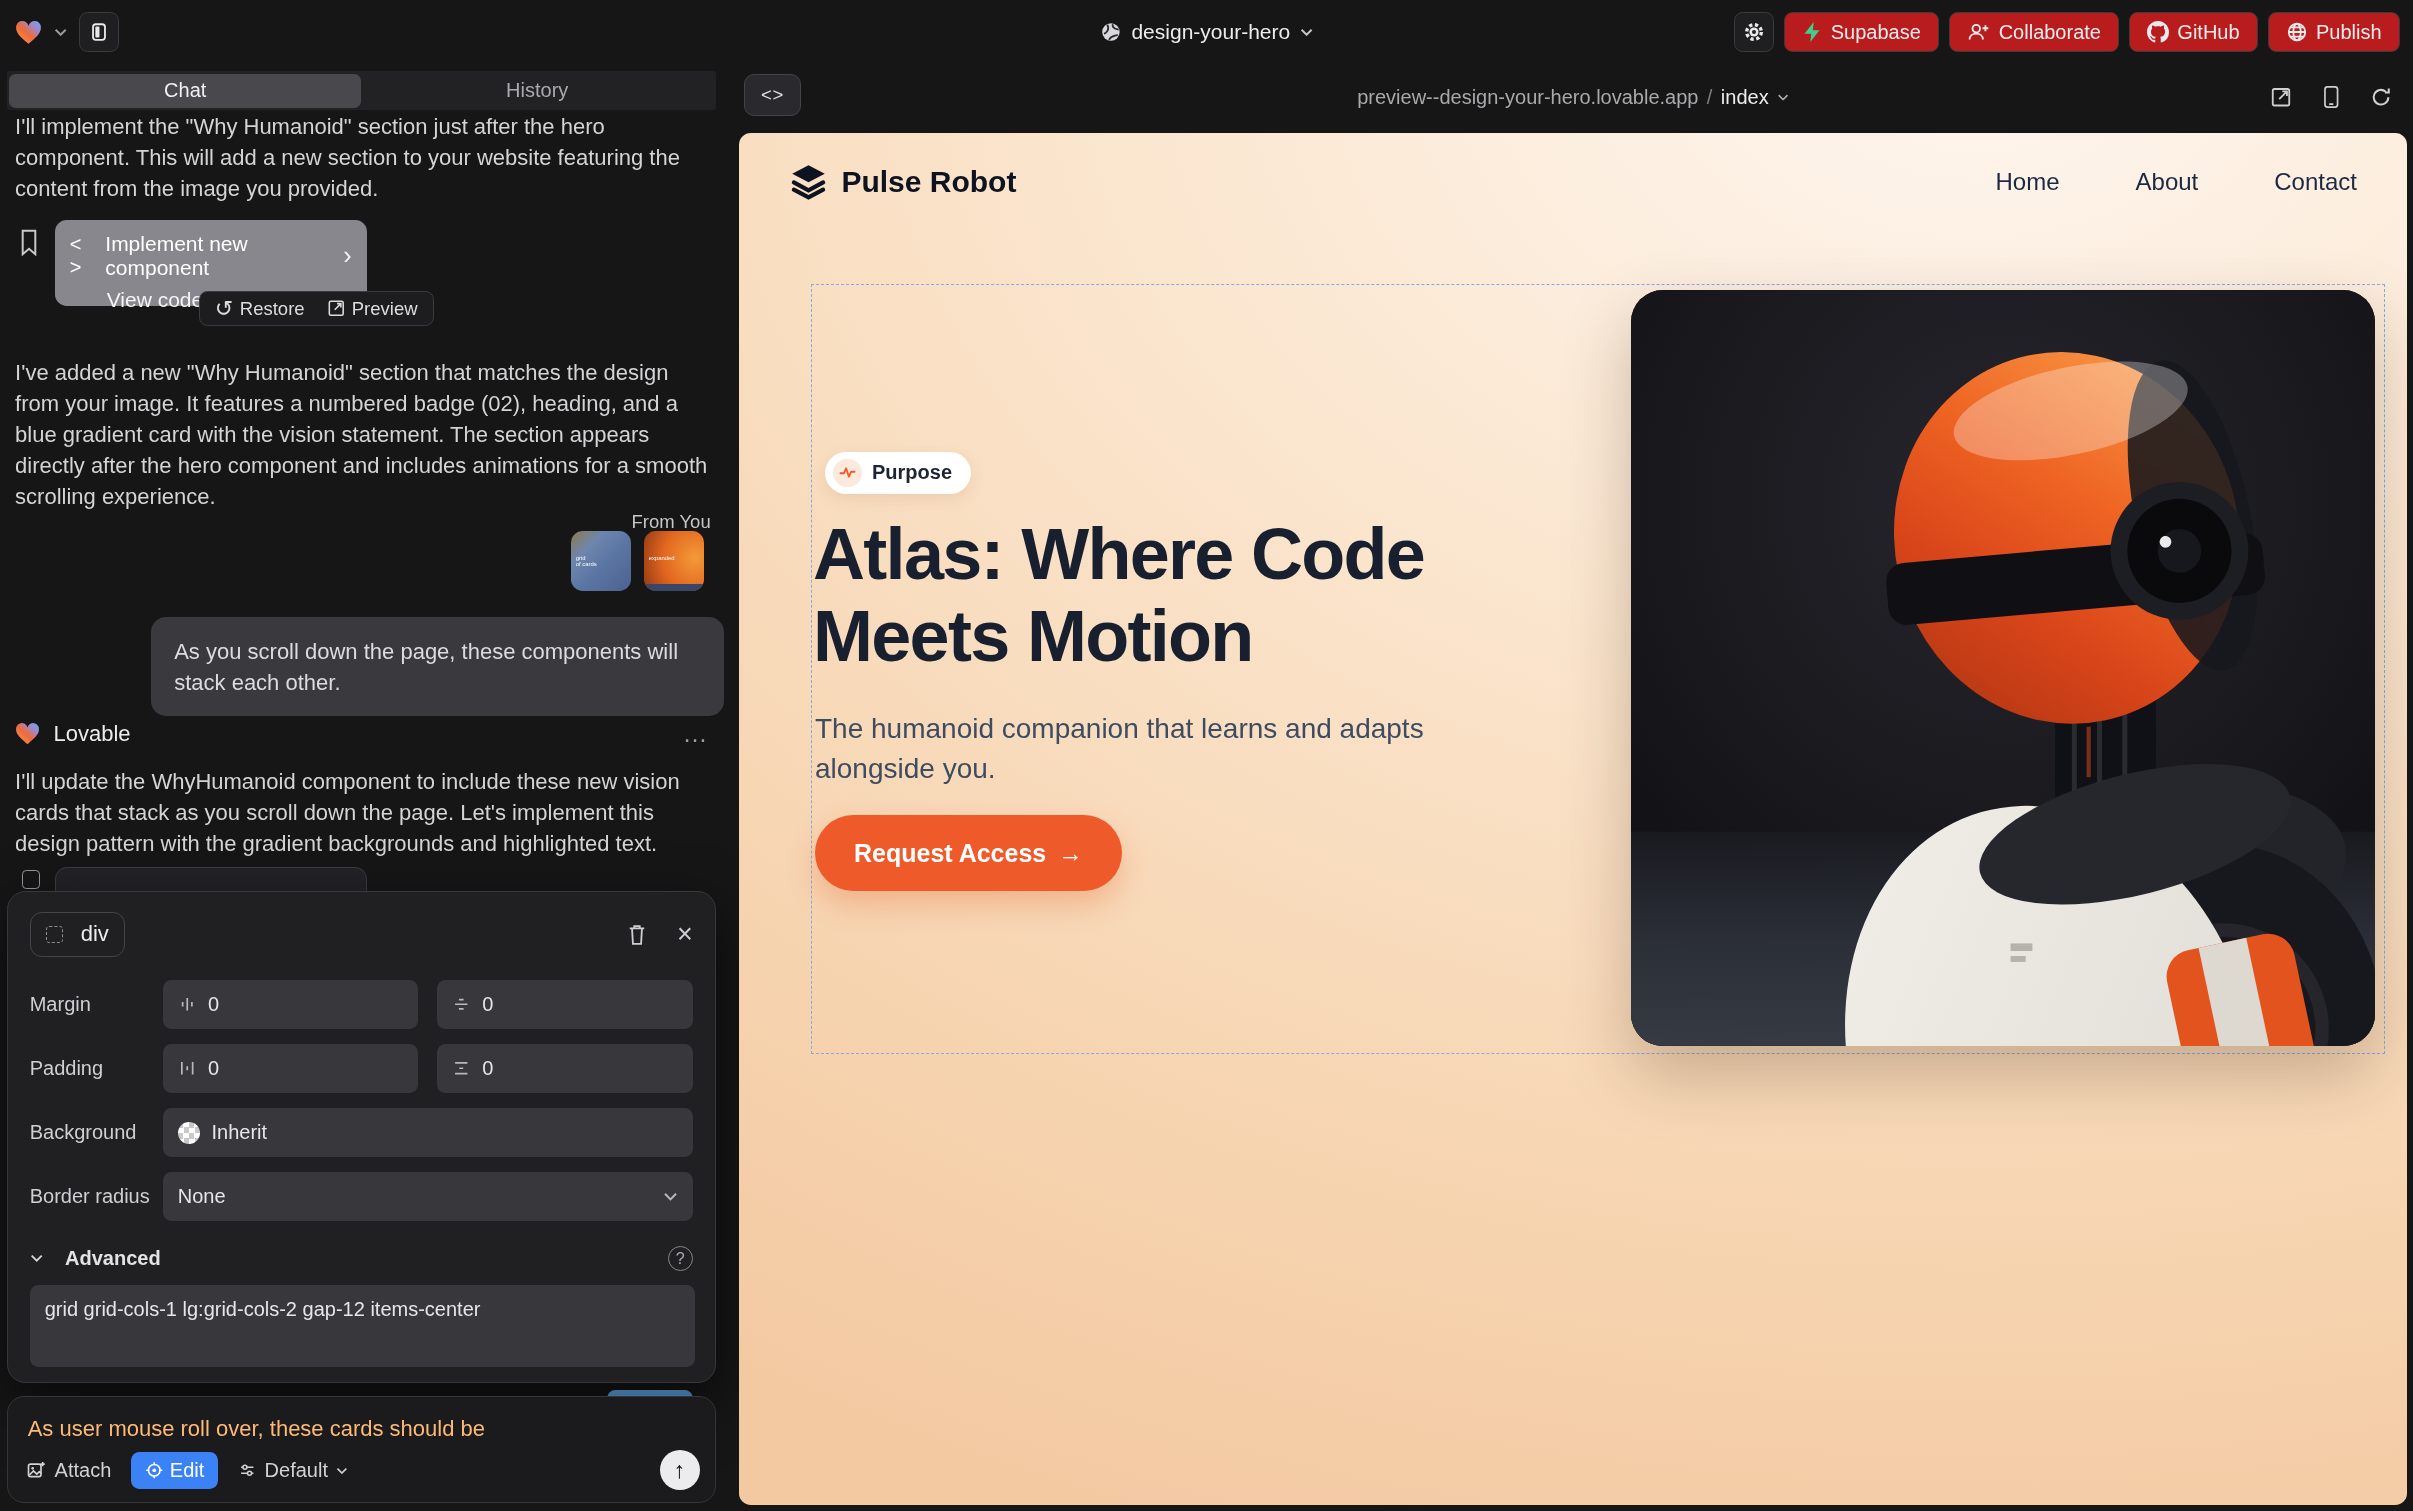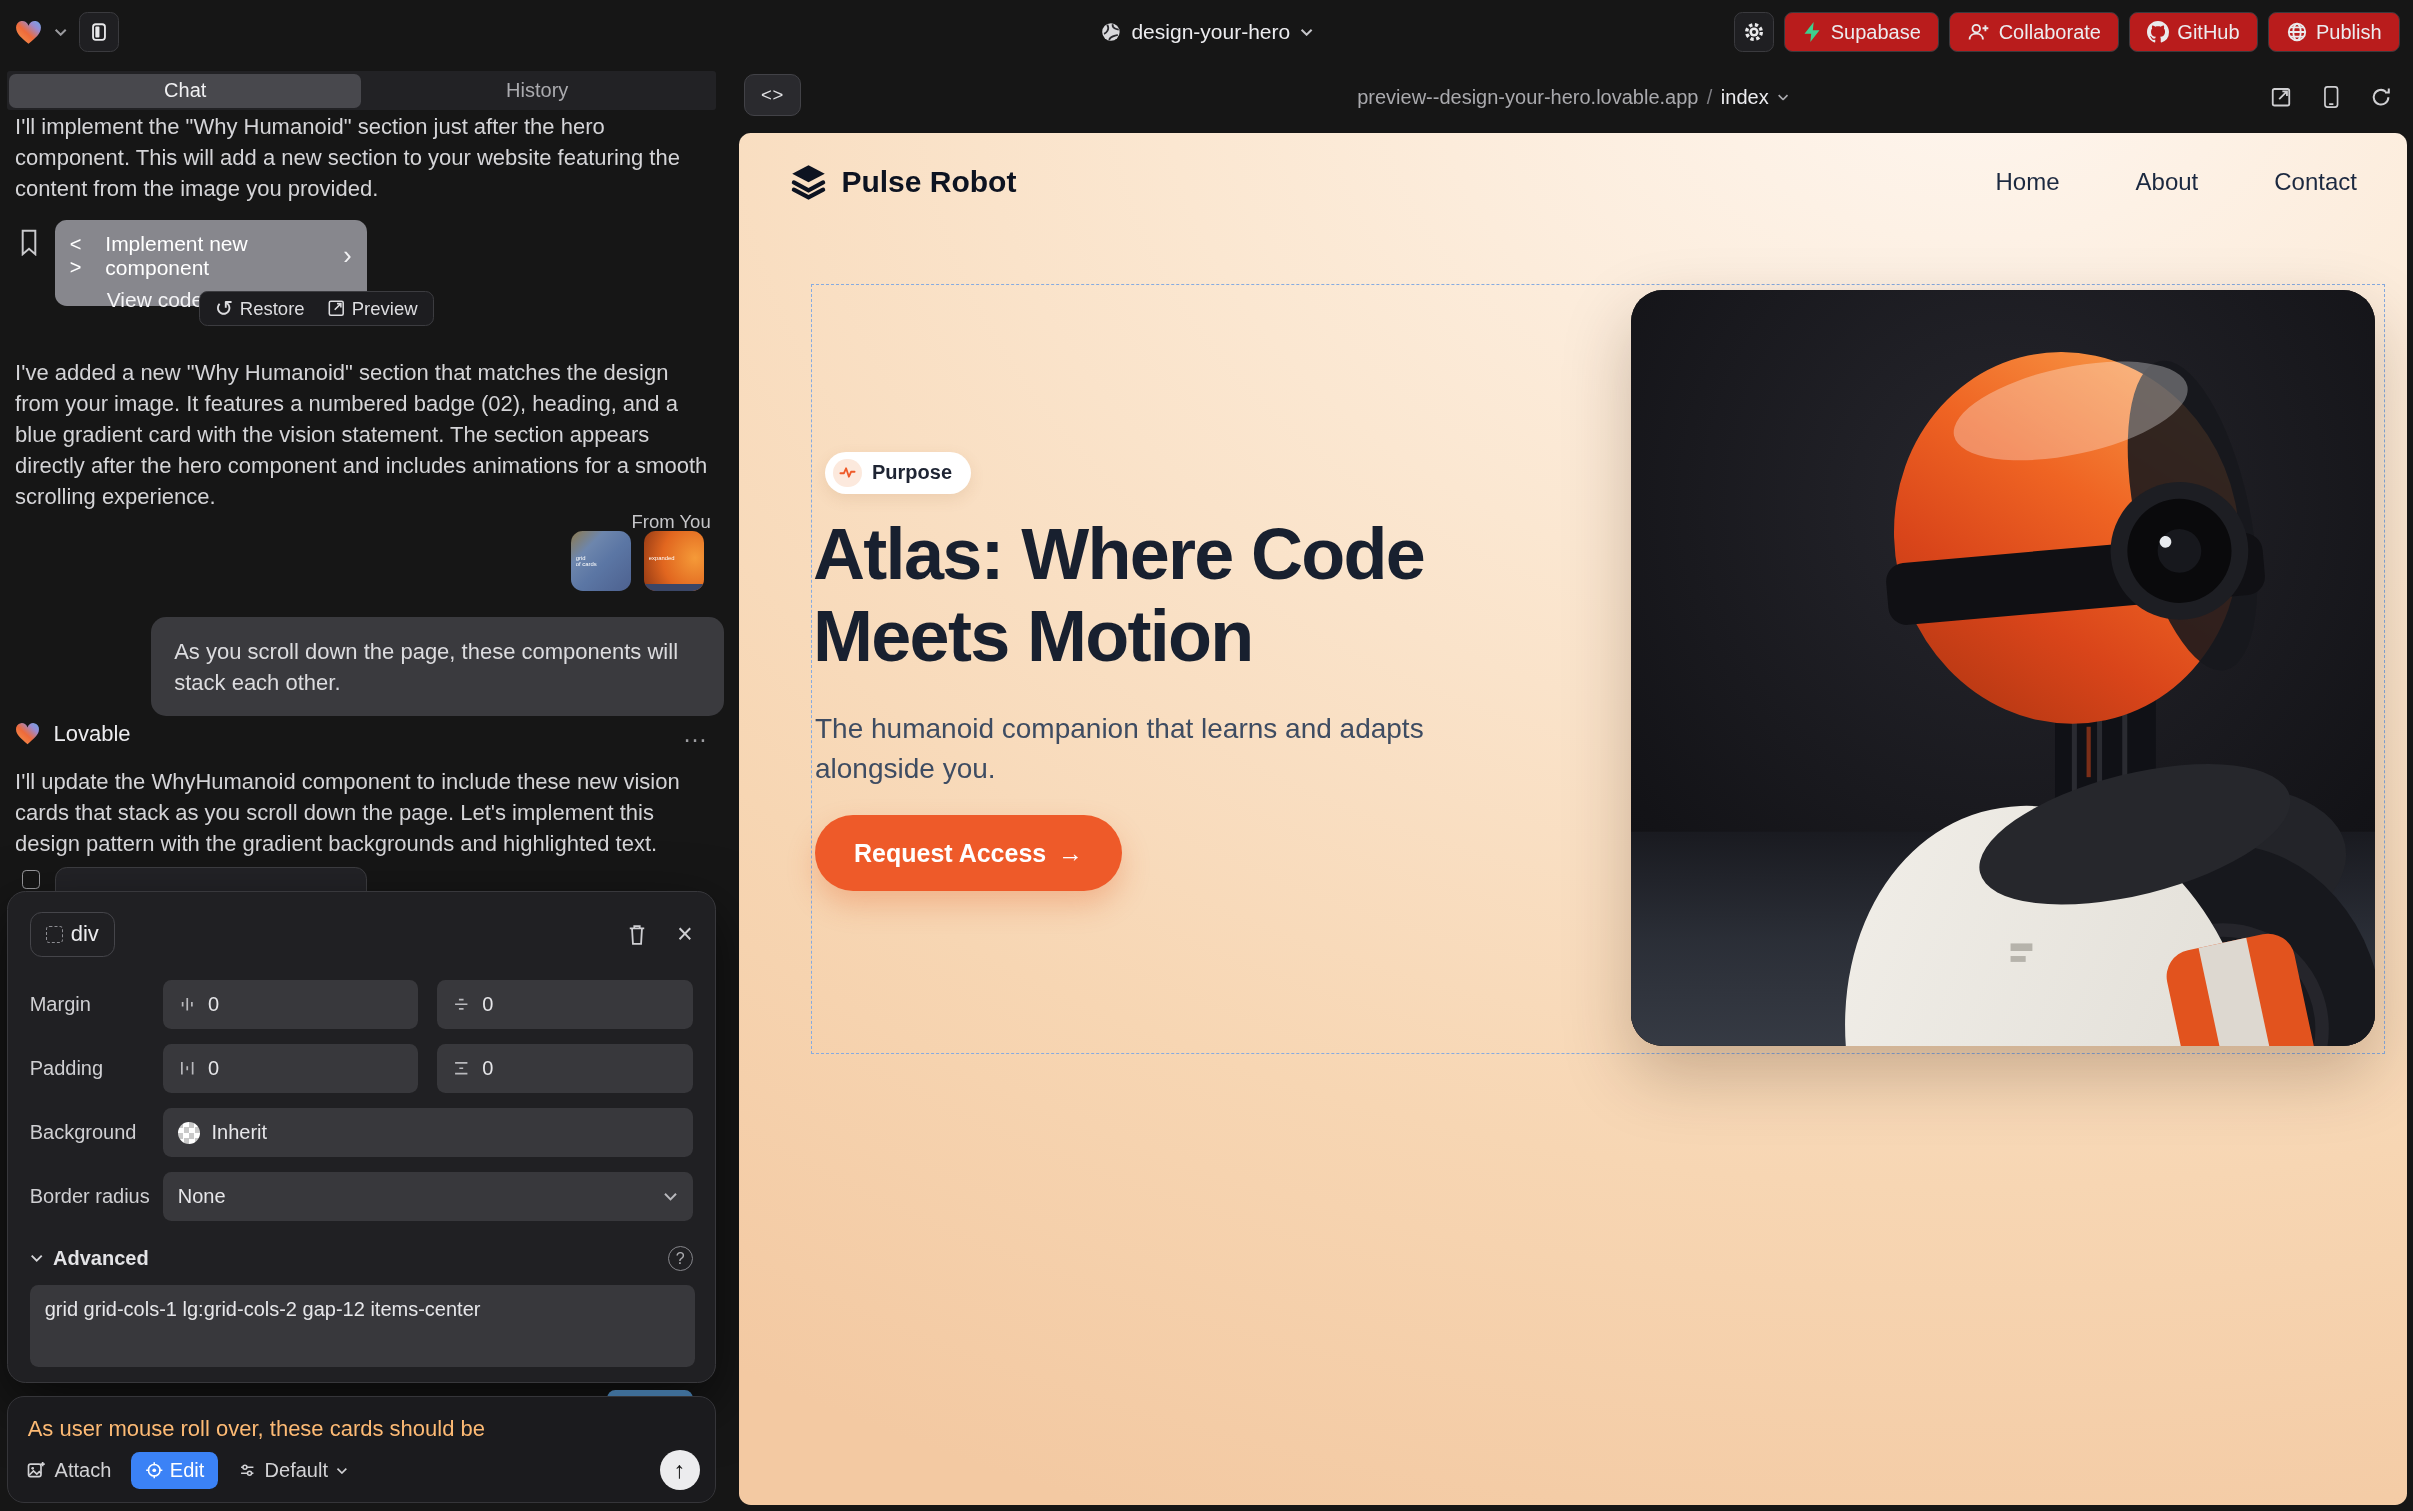--- a/index.html
+++ b/index.html
@@ -39,32 +39,32 @@
   .user-bubble { position:absolute; left:144px; top:546px; width:573px; background:#3a3a3e; border-radius:15px; padding:18.5px 23.5px; font-size:22px; line-height:31px; color:#dcdcdf; }
   .lovable-row { position:absolute; left:8.4px; top:648px; width:694px; display:flex; align-items:center; gap:13.4px; }
   .lovable-name { font-size:22px; color:#ececef; font-weight:500; }
   .dots { margin-left:auto; color:#9c9ca0; font-size:25px; letter-spacing:1.7px; cursor:pointer; }
   .sliver-card { position:absolute; left:48px; top:796px; width:312px; height:50px; background:#232327; border:0.8px solid #3e3e42; border-radius:11.8px; }
   .sliver-icon { position:absolute; left:15px; top:799px; width:18.5px; height:18.5px; border:1.7px solid #9a9a9e; border-radius:4.2px; }
 
   
   .inspector { position:absolute; left:0; top:820px; width:709px; height:492px; background:#202023; border:0.8px solid #38383c; border-radius:18.5px; box-shadow:0 20px 59px rgba(0,0,0,.6); }
   .insp-header { display:flex; align-items:center; padding:20px 22px 8.4px 22px; }
-  .div-chip { display:flex; align-items:center; gap:8px; border:0.8px solid #45454a; border-radius:11.8px; padding:8.4px 15px; font-size:22px; color:#ececef; cursor:pointer; }
+  .div-chip { display:flex; align-items:center; gap:18px; border:0.8px solid #45454a; border-radius:11.8px; padding:8.4px 15px; font-size:22px; color:#ececef; cursor:pointer; }
   .dashed-sq { width:17px; height:17px; border:1.7px dashed #8d8d92; border-radius:3.4px; }
   .insp-actions { margin-left:auto; display:flex; align-items:center; gap:28.6px; }
   .insp-close { font-size:27px; color:#cfcfd3; cursor:pointer; line-height:1; }
   .insp-row { display:flex; align-items:center; margin:15px 22px 0 22px; }
   .insp-label { width:133px; font-size:20px; color:#cfcfd2; flex:none; }
   .insp-inputs { flex:1; display:flex; gap:18.5px; }
   .insp-input { flex:1; height:49px; background:#38383c; border-radius:8.4px; display:flex; align-items:center; gap:11.8px; padding:0 15px; font-size:20px; color:#e6e6e9; cursor:text; }
   .insp-select { cursor:pointer; }
   .sel-chevron { margin-left:auto; }
   .checker { width:22px; height:22px; border-radius:50%; background:conic-gradient(#ffffff 0 25%, #c9c9c9 0 50%, #ffffff 0 75%, #c9c9c9 0) 0 0/11px 11px; flex:none; }
-  .adv-row { display:flex; align-items:center; gap:10px; margin:25px 22px 13.4px 22px; font-size:20px; color:#e3e3e6; font-weight:600; }
+  .adv-row { display:flex; align-items:center; gap:22px; margin:25px 22px 13.4px 22px; font-size:20px; color:#e3e3e6; font-weight:600; }
   .help-circle { margin-left:auto; width:25px; height:25px; border:1.7px solid #85858a; border-radius:50%; color:#ababaf; font-size:16px; font-weight:400; display:flex; align-items:center; justify-content:center; cursor:pointer; }
   .class-box { margin:0 22px; width:665px; height:82px; background:#38383c; border:none; border-radius:8.4px; padding:13.4px 15px; font-family:"Liberation Sans",sans-serif; font-size:20px; color:#e6e6e9; resize:none; position:relative; }
   .insp-footer { display:flex; align-items:center; justify-content:flex-end; gap:25px; margin:20px 22px 0 22px; }
   .discard-btn { font-size:20px; color:#d6d6d9; background:none; border:none; cursor:pointer; font-family:inherit; }
   .save-btn { font-size:20px; color:#b9cdde; background:#3e6d97; border:none; border-radius:8.4px; padding:10px 20px; cursor:pointer; font-family:inherit; }
 
   
   .composer { position:absolute; left:0; top:1325px; width:709px; height:107px; background:#1b1b1e; border:0.8px solid #353539; border-radius:17px; padding:18.5px 20px; }
   .composer-text { font-size:22px; color:#fdba74; }
   .composer-row { position:absolute; left:18.5px; bottom:13.4px; display:flex; align-items:center; gap:20px; }

